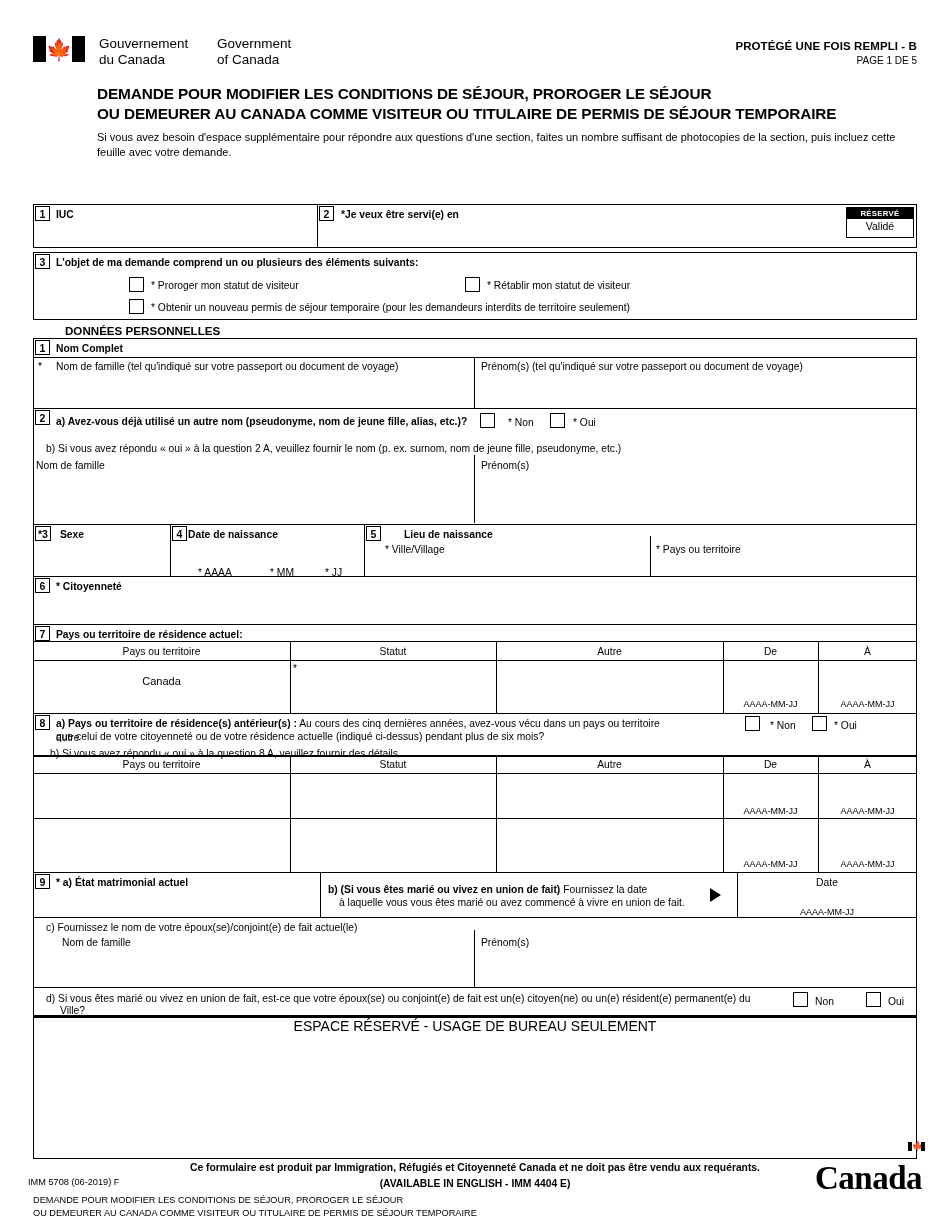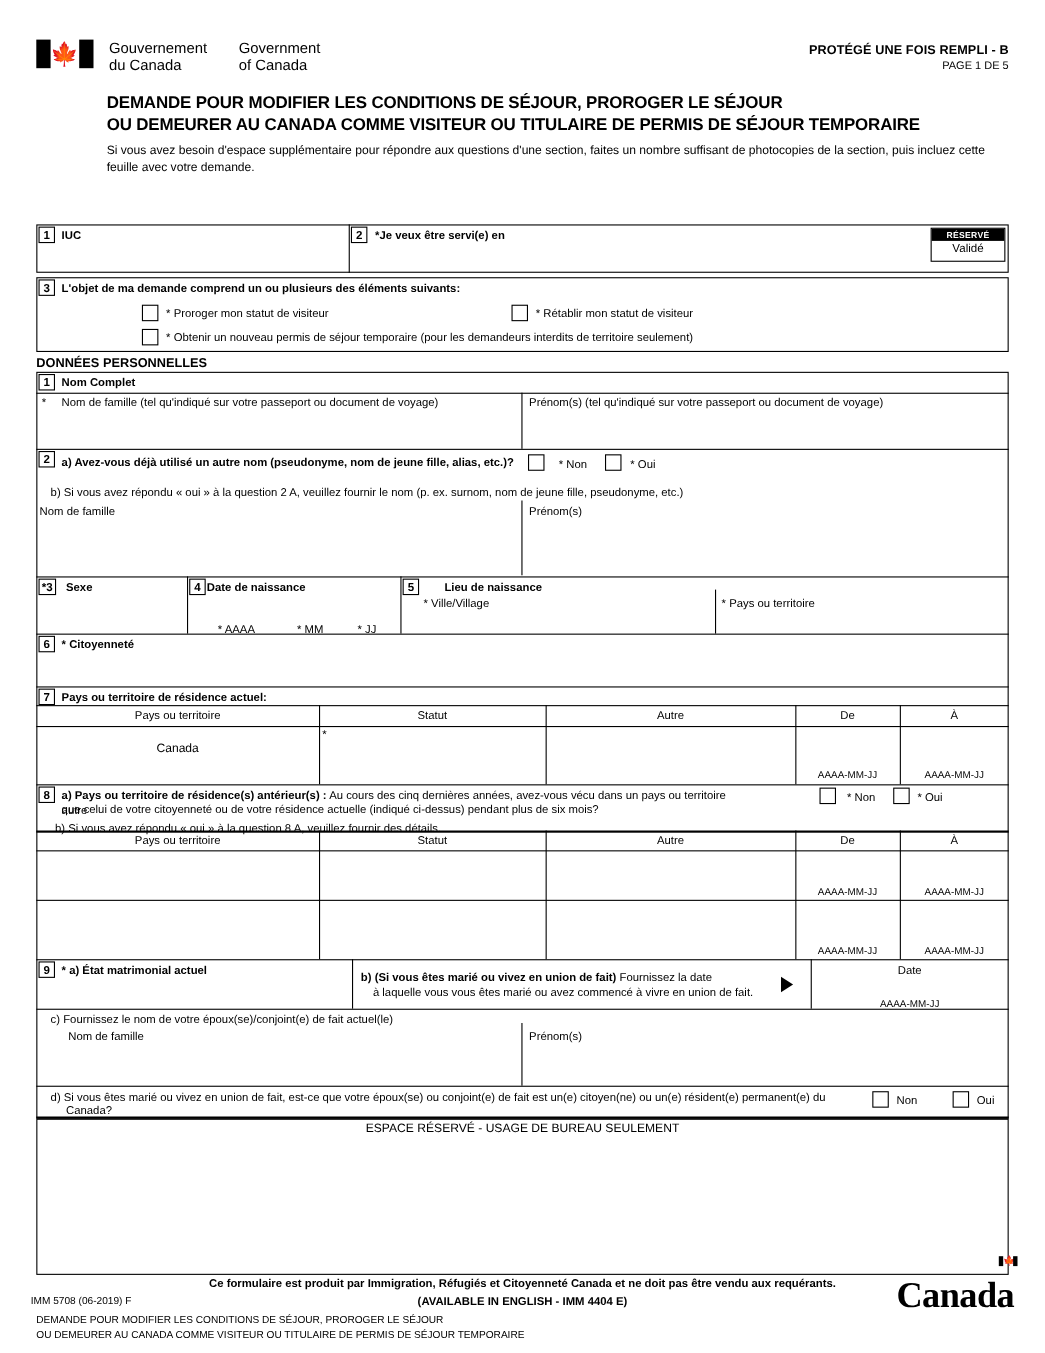--- a/index.html
+++ b/index.html
@@ -41,21 +41,21 @@
        font-size:10.5px;font-weight:bold;display:flex;align-items:center;
        justify-content:center;background:#fff;height:15px;min-width:15px;padding:0 2px;}
 
   .lbl{position:absolute;font-size:10.3px;line-height:13.5px;}
   .lbl-b{font-weight:bold;}
   .lbl-c{text-align:center;}
 
   .chk{position:absolute;border:1.5px solid #000;box-sizing:border-box;
        width:15px;height:15px;background:#fff;}
 
-  .sec-h{position:absolute;font-size:11.6px;font-weight:bold;}
+  .sec-h{position:absolute;font-size:11.6px;font-weight:bold;margin-left:32px;}
 
   
   .res{position:absolute;border:1.6px solid #000;box-sizing:border-box;background:#fff;}
   .res .cap{background:#000;color:#fff;font-size:7.8px;font-weight:bold;
        text-align:center;letter-spacing:.3px;line-height:11px;height:11px;}
   .res .val{font-size:10.5px;text-align:center;line-height:15px;}
 
   
   .tri{position:absolute;width:0;height:0;border-left:11px solid #000;
        border-top:7.5px solid transparent;border-bottom:7.5px solid transparent;}
@@ -282,29 +282,29 @@
   <div class="hline" style="left:33px;top:917px;width:884px;"></div>
   <div class="lbl" style="left:46px;top:921px;">c) Fournissez le nom de votre époux(se)/conjoint(e) de fait actuel(le)</div>
   <div class="vline" style="left:474px;top:930px;height:57px;"></div>
   <div class="lbl" style="left:62px;top:936px;">Nom de famille</div>
   <div class="lbl" style="left:481px;top:936px;">Prénom(s)</div>
   <div style="position:absolute;left:62px;top:952px;width:400px;height:32px;"></div>
   <div style="position:absolute;left:481px;top:952px;width:420px;height:32px;"></div>
 
   <div class="hline" style="left:33px;top:987px;width:884px;"></div>
   <div class="lbl" style="left:46px;top:992px;width:740px;">d) Si vous êtes marié ou vivez en union de fait, est-ce que votre époux(se) ou conjoint(e) de fait est un(e) citoyen(ne) ou un(e) résident(e) permanent(e) du</div>
-  <div class="lbl" style="left:60px;top:1004px;">Canada?</div>
+  <div class="lbl" style="left:60px;top:1004px;">Ville?</div>
   <div class="chk" style="left:793px;top:992px;"></div>
   <div class="lbl" style="left:815px;top:995px;">Non</div>
   <div class="chk" style="left:866px;top:992px;"></div>
   <div class="lbl" style="left:888px;top:995px;">Oui</div>
 
   <div class="hline-thick" style="left:33px;top:1015px;width:884px;"></div>
   <div class="box" style="left:33px;top:1017px;width:884px;height:142px;"></div>
-  <div class="lbl lbl-c" style="left:33px;top:1020px;width:884px;font-size:11px;">ESPACE RÉSERVÉ - USAGE DE BUREAU SEULEMENT</div>
+  <div class="lbl lbl-c" style="left:33px;top:1020px;width:884px;font-size:14px;">ESPACE RÉSERVÉ - USAGE DE BUREAU SEULEMENT</div>
 
   <div class="foot-b" style="left:33px;top:1162px;width:884px;">Ce formulaire est produit par Immigration, Réfugiés et Citoyenneté Canada et ne doit pas être vendu aux requérants.</div>
   <div class="foot-b" style="left:33px;top:1178px;width:884px;">(AVAILABLE IN ENGLISH - IMM 4404 E)</div>
   <div class="foot-s" style="left:28px;top:1176px;">IMM 5708 (06-2019) F</div>
   <div class="foot-s" style="left:33px;top:1194px;">DEMANDE POUR MODIFIER LES CONDITIONS DE SÉJOUR, PROROGER LE SÉJOUR</div>
   <div class="foot-s" style="left:33px;top:1207px;">OU DEMEURER AU CANADA COMME VISITEUR OU TITULAIRE DE PERMIS DE SÉJOUR TEMPORAIRE</div>
 
   <div class="canada">
     <span>Canad</span><span class="mini">a<span class="mf">
           <i class="l"></i>

